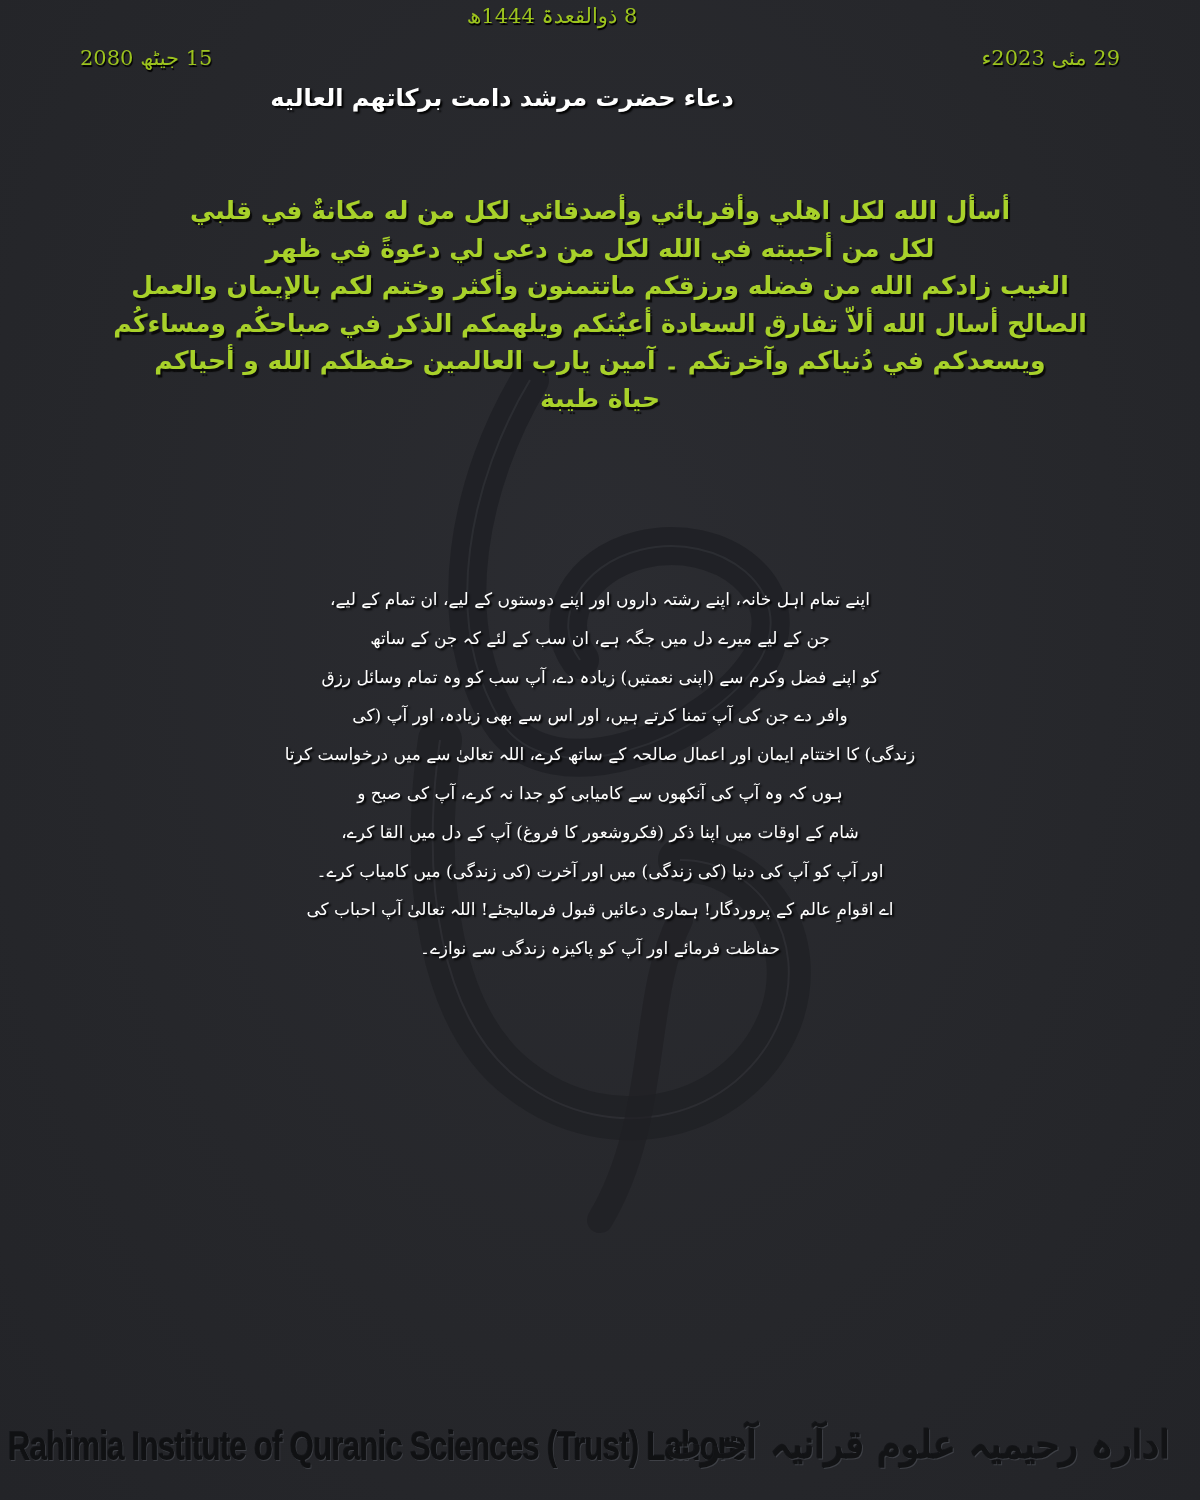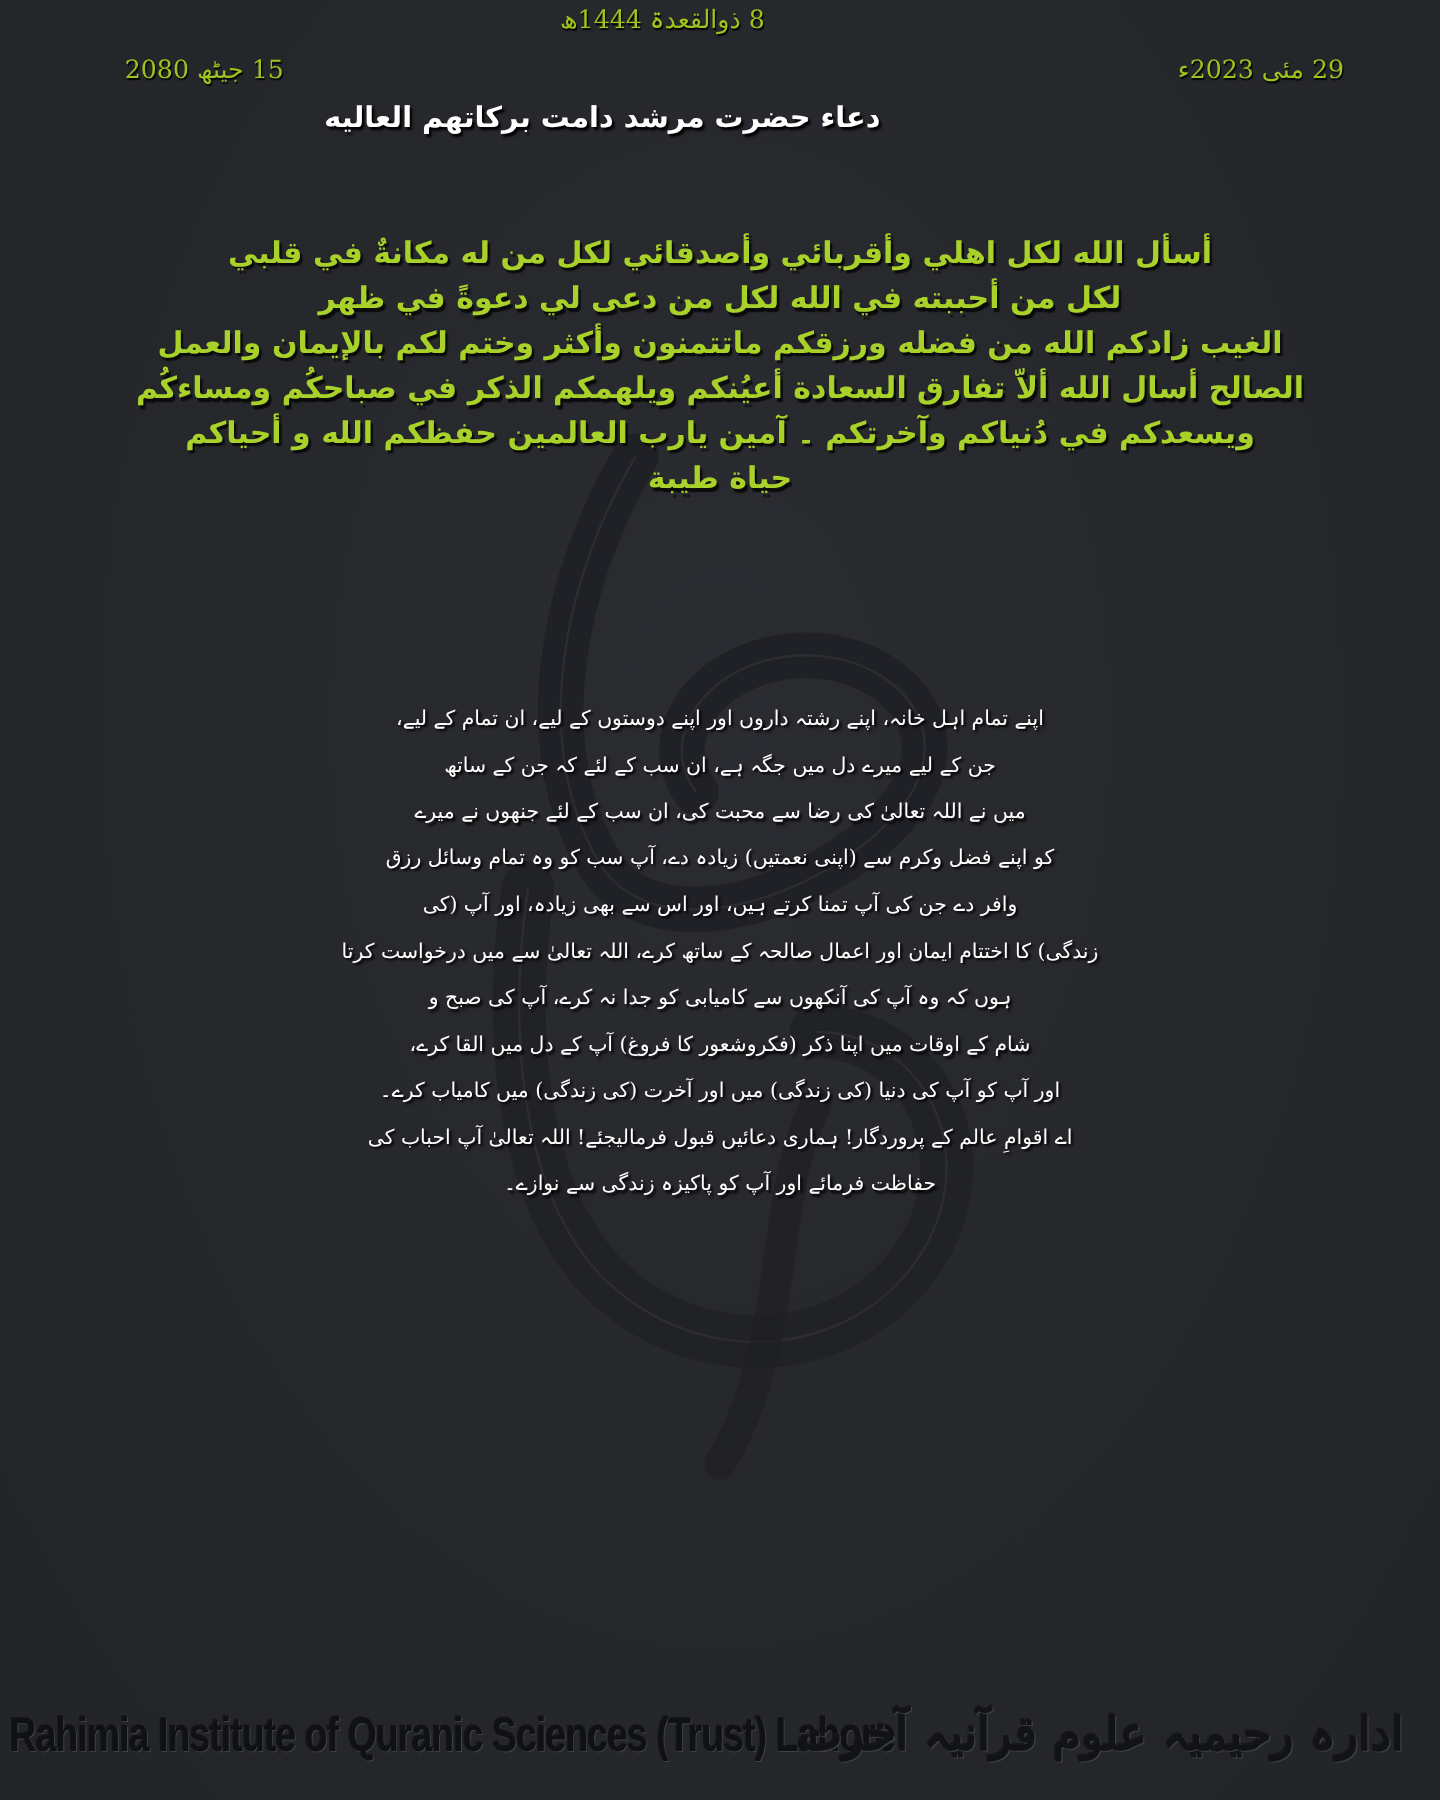--- a/index.html
+++ b/index.html
@@ -28,21 +28,21 @@
     position: absolute;
     font-family: "DejaVu Serif", serif;
     font-size: 21px;
     color: #9cc31e;
     text-shadow: 1px 2px 1px #000;
     direction: rtl;
     white-space: nowrap;
   }
   .date-hijri { left: 0; width: 1104px; top: 4px; text-align: center; }
   .date-greg { right: 80px; top: 46px; }
-  .date-bikrami { left: 80px; top: 46px; margin-left: 24px; }
+  .date-bikrami { left: 80px; top: 46px; }
 
   .title {
     position: absolute;
     top: 84px;
     left: 0;
     width: 1004px;
     text-align: center;
     direction: rtl;
     font-family: "DejaVu Sans", sans-serif;
     font-weight: bold;
@@ -139,21 +139,20 @@
   <span class="line">لكل من أحببته في الله لكل من دعى لي دعوةً في ظهر</span>
   <span class="line">الغيب زادكم الله من فضله ورزقكم ماتتمنون وأكثر وختم لكم بالإيمان والعمل</span>
   <span class="line">الصالح أسال الله ألاّ تفارق السعادة أعيُنكم ويلهمكم الذكر في صباحكُم ومساءكُم</span>
   <span class="line">ويسعدكم في دُنياكم وآخرتكم ۔ آمين يارب العالمين حفظكم الله و أحياكم</span>
   <span class="line">حياة طيبة</span>
 </div>
 
 <div class="urdu-block">
   <span class="line">اپنے تمام اہل خانہ، اپنے رشتہ داروں اور اپنے دوستوں کے لیے، ان تمام کے لیے،</span>
   <span class="line">جن کے لیے میرے دل میں جگہ ہے، ان سب کے لئے کہ جن کے ساتھ</span>
-  <span class="line">میں نے اللہ تعالیٰ کی رضا سے محبت کی، ان سب کے لئے جنھوں نے میرے</span>
   <span class="line">کو اپنے فضل وکرم سے (اپنی نعمتیں) زیادہ دے، آپ سب کو وہ تمام وسائل رزق</span>
   <span class="line">وافر دے جن کی آپ تمنا کرتے ہیں، اور اس سے بھی زیادہ، اور آپ (کی</span>
   <span class="line">زندگی) کا اختتام ایمان اور اعمال صالحہ کے ساتھ کرے، اللہ تعالیٰ سے میں درخواست کرتا</span>
   <span class="line">ہوں کہ وہ آپ کی آنکھوں سے کامیابی کو جدا نہ کرے، آپ کی صبح و</span>
   <span class="line">شام کے اوقات میں اپنا ذکر (فکروشعور کا فروغ) آپ کے دل میں القا کرے،</span>
   <span class="line">اور آپ کو آپ کی دنیا (کی زندگی) میں اور آخرت (کی زندگی) میں کامیاب کرے۔</span>
   <span class="line">اے اقوامِ عالم کے پروردگار! ہماری دعائیں قبول فرمالیجئے! اللہ تعالیٰ آپ احباب کی</span>
   <span class="line">حفاظت فرمائے اور آپ کو پاکیزہ زندگی سے نوازے۔</span>
 </div>
 

